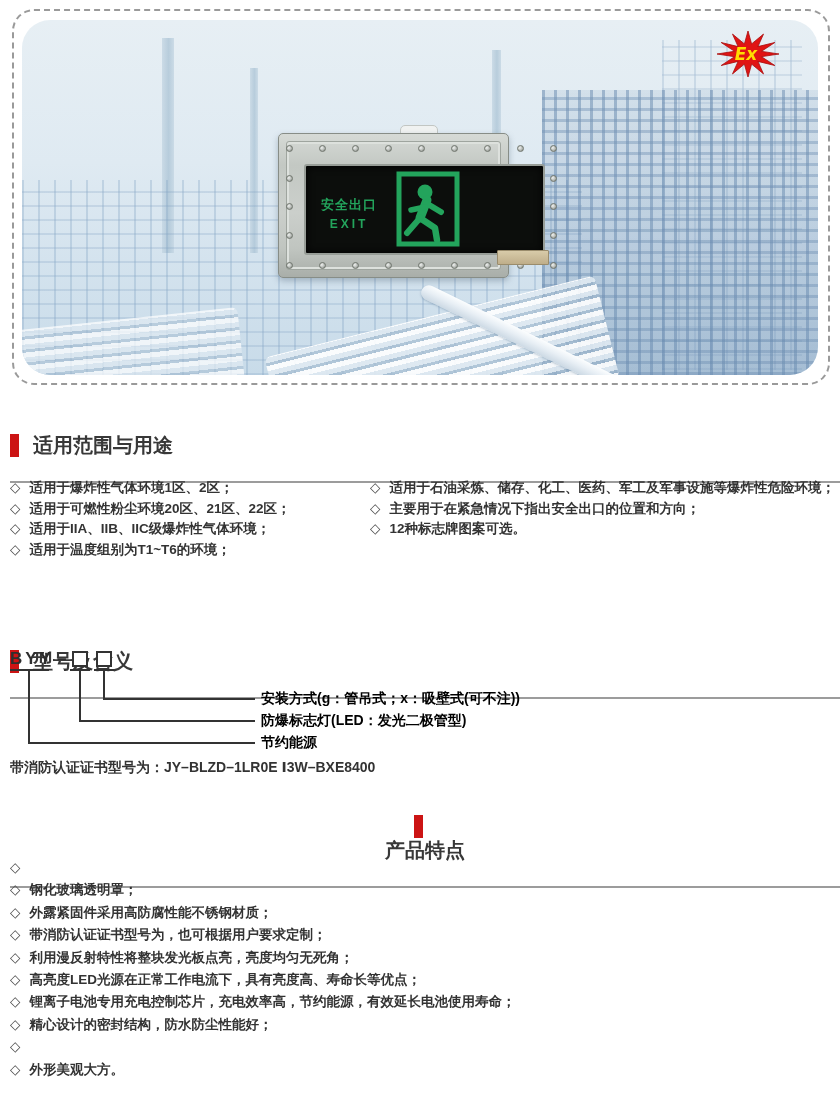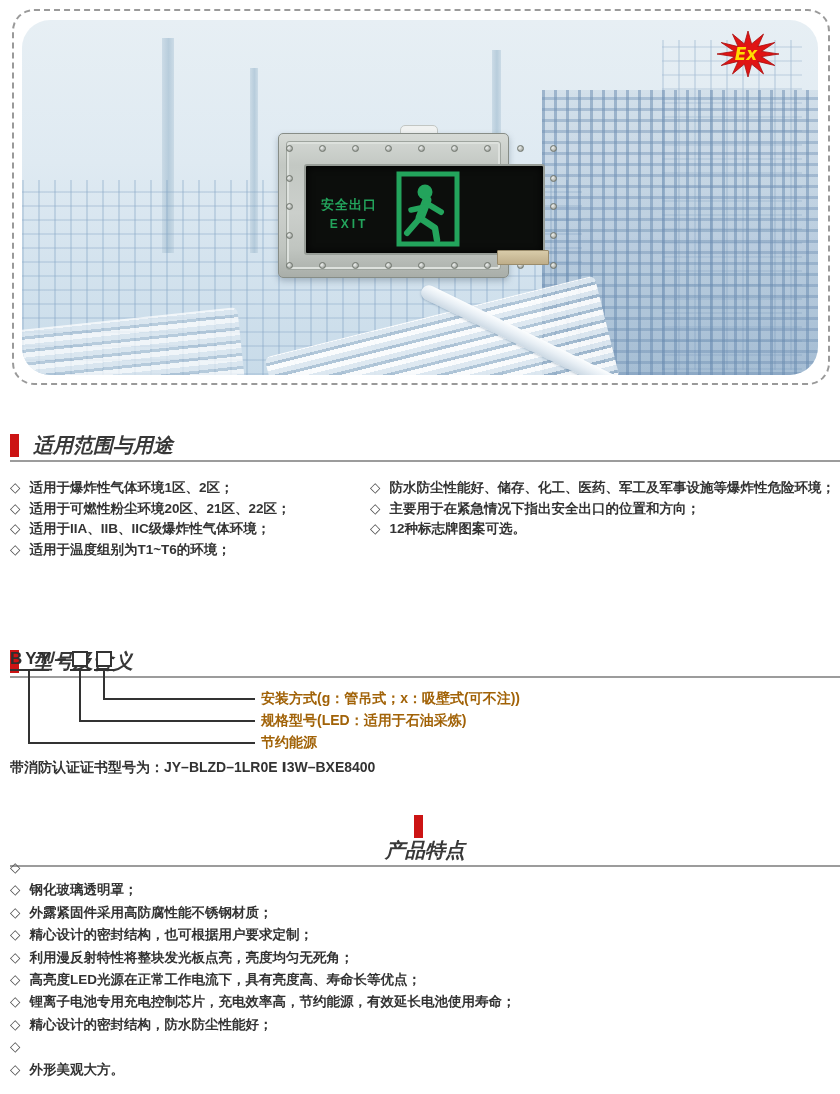--- a/index.html
+++ b/index.html
@@ -46,21 +46,21 @@
                  border:2px solid #979d97;border-radius:3px;box-shadow:inset 0 0 8px #000;}
   .sign-text{position:absolute;left:10px;top:30px;width:66px;text-align:center;color:#23a45c;}
   .sign-line1{font-size:13px;font-weight:bold;letter-spacing:1px;white-space:nowrap;}
   .sign-line2{font-size:12px;font-weight:bold;letter-spacing:3px;margin-top:3px;}
   .sign-icon{position:absolute;left:88px;top:4px;}
   .device-plate{position:absolute;left:218px;top:116px;width:50px;height:13px;
                 background:linear-gradient(180deg,#d8cba9,#bfae8a);border:1px solid #9a8c6c;border-radius:1px;}
 
   
   .sec-header{position:absolute;left:10px;right:0;display:flex;align-items:center;
-              border-bottom:2px solid #9c9c9c;padding-bottom:3px;font-style:italic;}
+              border-bottom:2px solid #9c9c9c;padding-bottom:24px;}
   .sec-bar{width:9px;height:23px;background:#cc1414;margin-right:14px;flex:0 0 auto;}
   .sec-title{font-size:20px;font-weight:bold;color:#383838;margin:0;line-height:24px;}
 
   .bullet-row{display:flex;align-items:flex-start;white-space:nowrap;}
   .diamond{color:#4a4a4a;margin-right:9px;flex:0 0 auto;}
   .app-col{position:absolute;font-size:13.5px;font-weight:bold;line-height:20.5px;}
   .app-left{left:10px;top:478px;}
   .app-right{left:370px;top:478px;}
 
   .features-list{position:absolute;left:10px;top:857px;font-size:13.5px;font-weight:bold;line-height:22.4px;}
@@ -74,21 +74,21 @@
   .uline{position:absolute;top:20px;border-top:2px solid #333;}
   .u1{left:0;width:39px;} .u2{left:60px;width:20px;} .u3{left:84px;width:20px;}
   .vline{position:absolute;border-left:2px solid #333;width:0;}
   .v-name{left:18px;top:21px;height:73px;}
   .v-spec{left:69px;top:21px;height:51px;}
   .v-install{left:93px;top:21px;height:29px;}
   .hline{position:absolute;border-top:2px solid #333;}
   .h-install{left:93px;top:49px;width:152px;}
   .h-spec{left:69px;top:71px;width:176px;}
   .h-name{left:18px;top:93px;width:227px;}
-  .m-label{position:absolute;left:251px;font-size:14px;font-weight:bold;white-space:nowrap;color:#a16207;}
+  .m-label{position:absolute;left:251px;font-size:14px;font-weight:bold;white-space:nowrap;color:#000000;}
   .l-install{top:41px;} .l-spec{top:63px;} .l-name{top:85px;}
   .cert-line{position:absolute;left:0;top:110px;font-size:14px;font-weight:bold;color:#333;white-space:nowrap;}
 </style>
 </head>
 <body>
 
 <div class="page">
 
   <div class="hero-dashed"></div>
   <div class="hero-photo">
@@ -175,21 +175,21 @@
         <span>适用于IIA、IIB、IIC级爆炸性气体环境；</span>
       </div>
     <div class="bullet-row">
         <span class="diamond">◇</span>
         <span>适用于温度组别为T1~T6的环境；</span>
       </div>
   </div>
   <div class="app-col app-right">
     <div class="bullet-row">
         <span class="diamond">◇</span>
-        <span>防水防尘性能好、储存、化工、医药、军工及军事设施等爆炸性危险环境；</span>
+        <span>适用于石油采炼、储存、化工、医药、军工及军事设施等爆炸性危险环境；</span>
       </div>
     <div class="bullet-row">
         <span class="diamond">◇</span>
         <span>主要用于在紧急情况下指出安全出口的位置和方向；</span>
       </div>
     <div class="bullet-row">
         <span class="diamond">◇</span>
         <span>12种标志牌图案可选。</span>
       </div>
   </div>
@@ -206,21 +206,21 @@
     <span class="uline u1"></span>
     <span class="uline u2"></span>
     <span class="uline u3"></span>
     <span class="vline v-name"></span>
     <span class="vline v-spec"></span>
     <span class="vline v-install"></span>
     <span class="hline h-install"></span>
     <span class="hline h-spec"></span>
     <span class="hline h-name"></span>
     <span class="m-label l-install">安装方式(g：管吊式；x：吸壁式(可不注))</span>
-    <span class="m-label l-spec">规格型号(LED：适用于石油采炼)</span>
+    <span class="m-label l-spec">防爆标志灯(LED：发光二极管型)</span>
     <span class="m-label l-name">节约能源</span>
     <div class="cert-line">带消防认证证书型号为：JY–BLZD–1LR0E Ⅰ3W–BXE8400</div>
   </div>
 
   <div class="sec-header" style="top:815px;flex-direction:column;">
     <span class="sec-bar"></span>
     <h2 class="sec-title">产品特点</h2>
   </div>
   <div class="features-list">
     <div class="bullet-row">
@@ -229,21 +229,21 @@
     <div class="bullet-row">
         <span class="diamond">◇</span>
         <span>钢化玻璃透明罩；</span>
       </div>
     <div class="bullet-row">
         <span class="diamond">◇</span>
         <span>外露紧固件采用高防腐性能不锈钢材质；</span>
       </div>
     <div class="bullet-row">
         <span class="diamond">◇</span>
-        <span>精心设计的密封结构，也可根据用户要求定制；</span>
+        <span>带消防认证证书型号为，也可根据用户要求定制；</span>
       </div>
     <div class="bullet-row">
         <span class="diamond">◇</span>
         <span>利用漫反射特性将整块发光板点亮，亮度均匀无死角；</span>
       </div>
     <div class="bullet-row">
         <span class="diamond">◇</span>
         <span>高亮度LED光源在正常工作电流下，具有亮度高、寿命长等优点；</span>
       </div>
     <div class="bullet-row">

